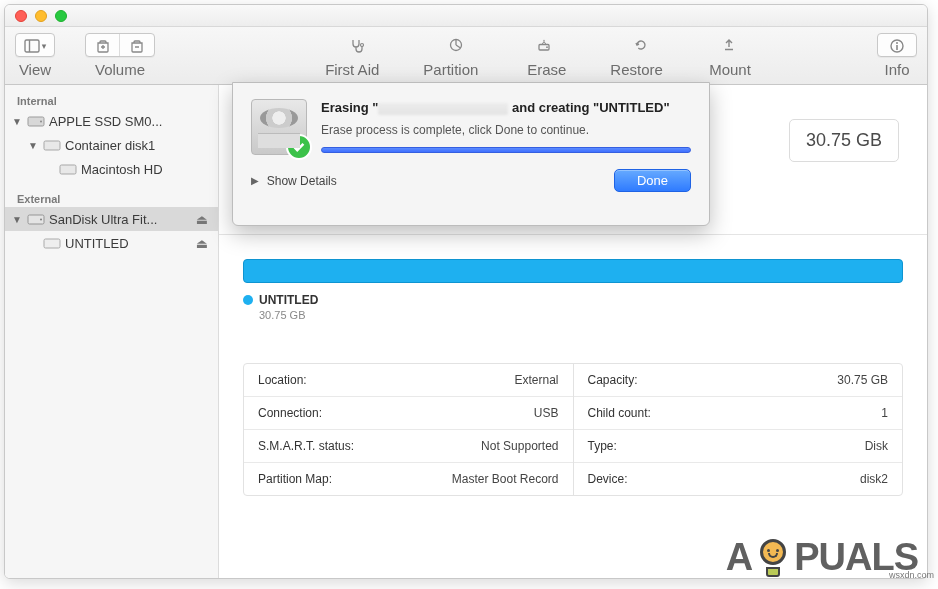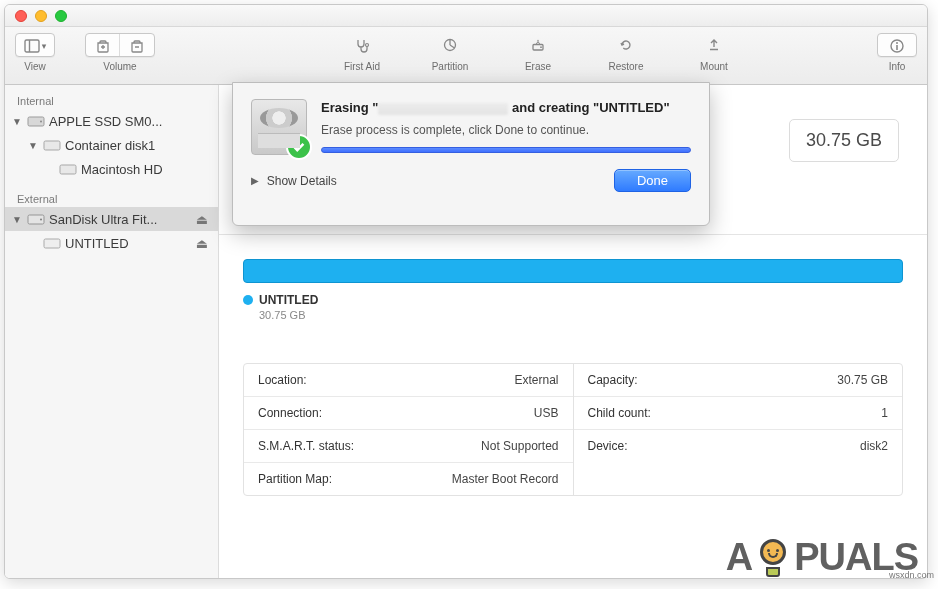--- a/index.html
+++ b/index.html
@@ -63,41 +63,41 @@
       height: 24px;
     }
     .tool-btn {
       width: 34px; height: 24px;
       display: flex; align-items: center; justify-content: center;
       border-right: 1px solid #dcdcdc;
       color: #707070;
     }
     .tool-btn:last-child { border-right: none; }
     .tool-btn.single { width: 38px; }
-    .tool-label { font-size: 10px; color: #6d6d6d; margin-top: 4px; }
+    .tool-label { font-size: 15px; color: #6d6d6d; margin-top: 4px; }
     .tool-center { display: flex; gap: 0; }
-    .tool-stack { display: flex; flex-direction: column; align-items: center; margin-left: 44px; }
+    .tool-stack { display: flex; flex-direction: column; align-items: flex-end; margin-left: 44px; }
     .tool-stack .tool-btn { width: 44px; }
     .tool-right { margin-left: auto; }
     .toolbar svg { width: 16px; height: 16px; }
     .chev-down { font-size: 9px; margin-left: 2px; color: #777; }
 
     
     .body { flex: 1; display: flex; background: #fff; }
     
     .sidebar {
       width: 214px;
       background: #f6f6f6;
       border-right: 1px solid #dcdcdc;
       padding-top: 6px;
       font-size: 13px;
       color: #3b3b3b;
     }
     .sb-header {
-      font-size: 11px; color: #7a7a7a; padding: 4px 12px 2px;
+      font-size: 11px; color: #7a7a7a; padding: 4px 12px 2px; font-weight: bold;
     }
     .sb-row {
       display: flex; align-items: center; height: 24px;
       padding: 0 10px 0 6px; gap: 4px;
     }
     .sb-row.selected {
       background: #d9d9d9;
     }
     .disclosure {
       width: 12px; font-size: 10px; color: #6a6a6a; text-align: center;
@@ -456,20 +456,24 @@
             </div>
         </div>
         <div class="info-col">
           <div class="info-row">
               <span class="info-key">Capacity:</span>
               <span class="info-val">30.75 GB</span>
             </div>
           <div class="info-row">
               <span class="info-key">Child count:</span>
               <span class="info-val">1</span>
+            </div>
+          <div class="info-row">
+              <span class="info-key">Type:</span>
+              <span class="info-val">Disk</span>
             </div>
           <div class="info-row">
               <span class="info-key">Device:</span>
               <span class="info-val">disk2</span>
             </div>
         </div>
       </div>
     </div>
   </div>
 </div>

